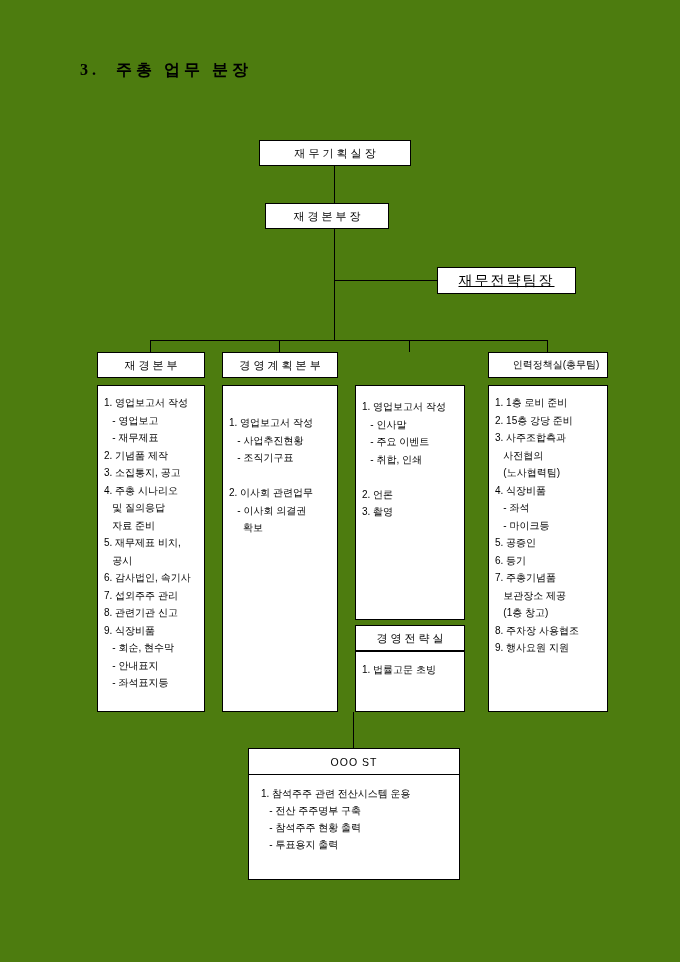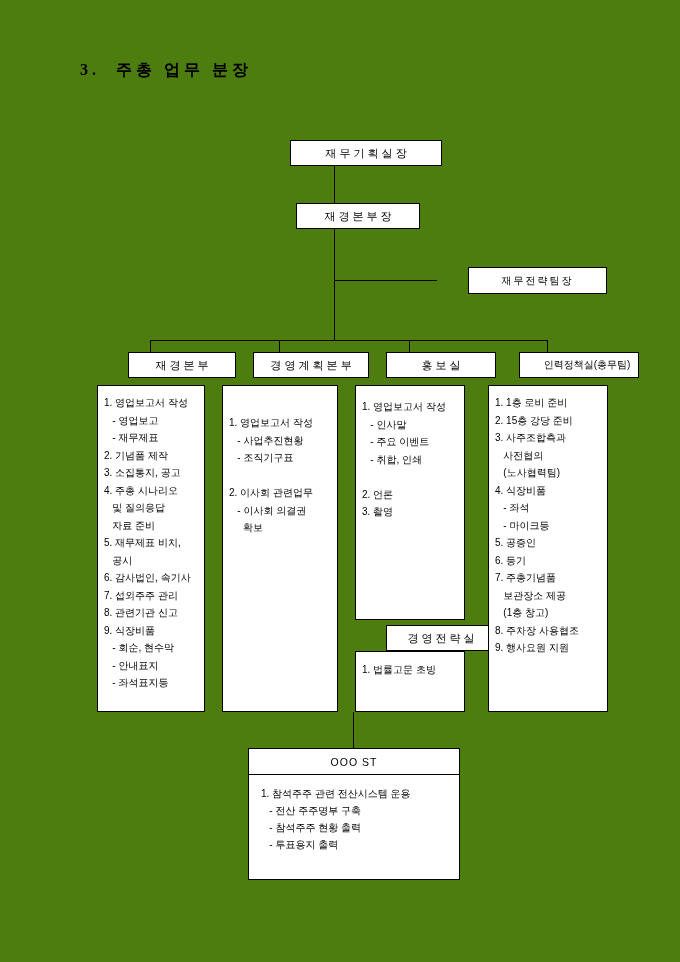--- a/index.html
+++ b/index.html
@@ -27,34 +27,33 @@
     border: 1px solid #000;
     background: #fff;
     box-sizing: border-box;
   }
   .hdr {
     display: flex;
     align-items: center;
     justify-content: center;
     font-size: 11px;
     white-space: pre;
-    margin-left: 31px;
   }
   .content {
     font-size: 10px;
     line-height: 17.5px;
     white-space: pre-wrap;
     padding: 8px 3px 0 6px;
   }
   .line { position: absolute; background: #000; }
 
   
   #root-box   { left:259px; top:140px; width:152px; height:26px; }
   #deputy-box { left:265px; top:203px; width:124px; height:26px; }
-  #side-box   { left:437px; top:267px; width:139px; height:27px; font-size:10px; letter-spacing:2px; }
+  #side-box   { left:437px; top:267px; width:139px; height:27px; font-size:14px; letter-spacing:2px;text-decoration:underline; }
 
   
   #line-root-deputy { left:334px; top:166px; width:1px;  height:37px; }
   #line-deputy-down { left:334px; top:229px; width:1px;  height:111px; }
   #line-branch      { left:335px; top:280px; width:102px; height:1px; }
   #line-main        { left:150px; top:340px; width:398px; height:1px; }
   #drop-1 { left:150px; top:340px; width:1px; height:12px; }
   #drop-2 { left:279px; top:340px; width:1px; height:12px; }
   #drop-3 { left:409px; top:340px; width:1px; height:12px; }
   #drop-4 { left:547px; top:340px; width:1px; height:12px; }
@@ -134,21 +133,20 @@
 
   <div class="box hdr" id="col2-header">경 영 계 획 본 부</div>
   <div class="box content" id="col2-content">1. 영업보고서 작성
    - 사업추진현황
    - 조직기구표
 
 2. 이사회 관련업무
    - 이사회 의결권
      확보</div>
 
-  <div class="box hdr" id="col3-header">홍 보 실</div>
   <div class="box content" id="col3-content">1. 영업보고서 작성
    - 인사말
    - 주요 이벤트
    - 취합, 인쇄
 
 2. 언론
 3. 촬영</div>
   <div class="box hdr" id="col3-subheader">경 영 전 략 실</div>
   <div class="box content" id="col3-subcontent">1. 법률고문 초빙</div>
 

